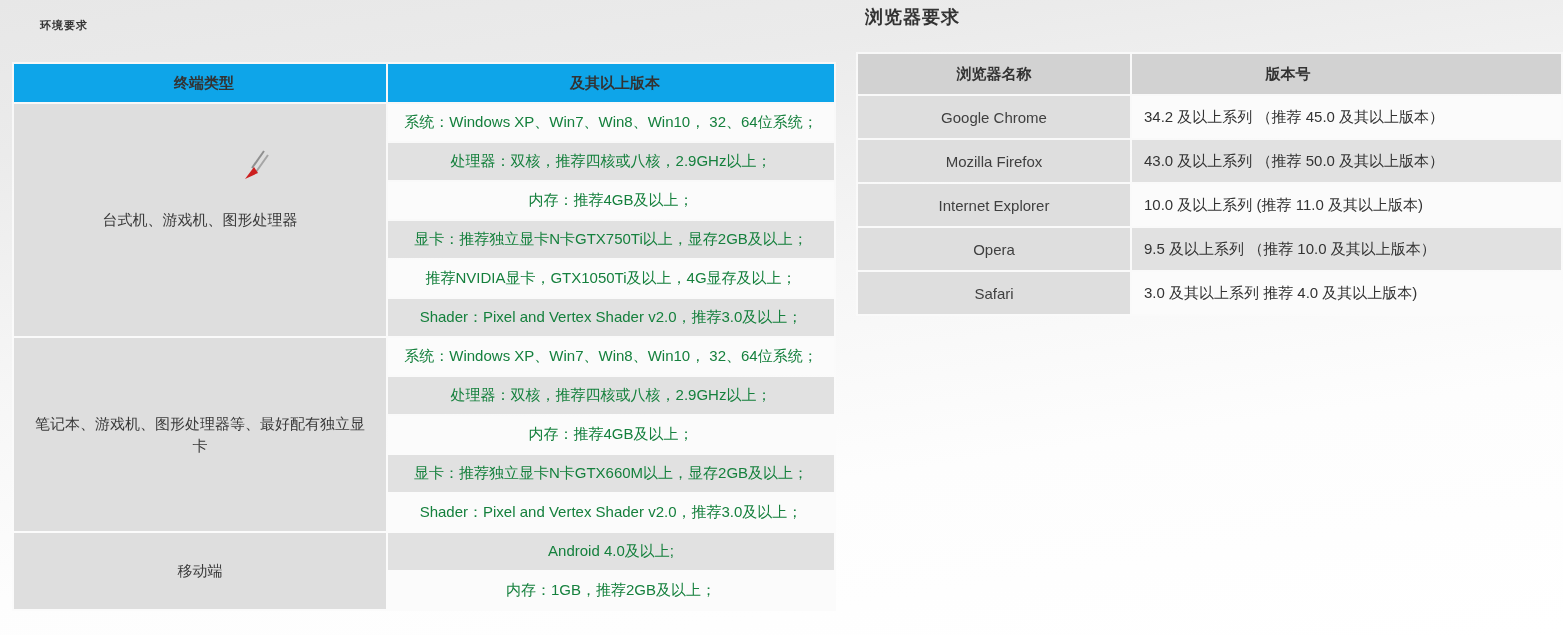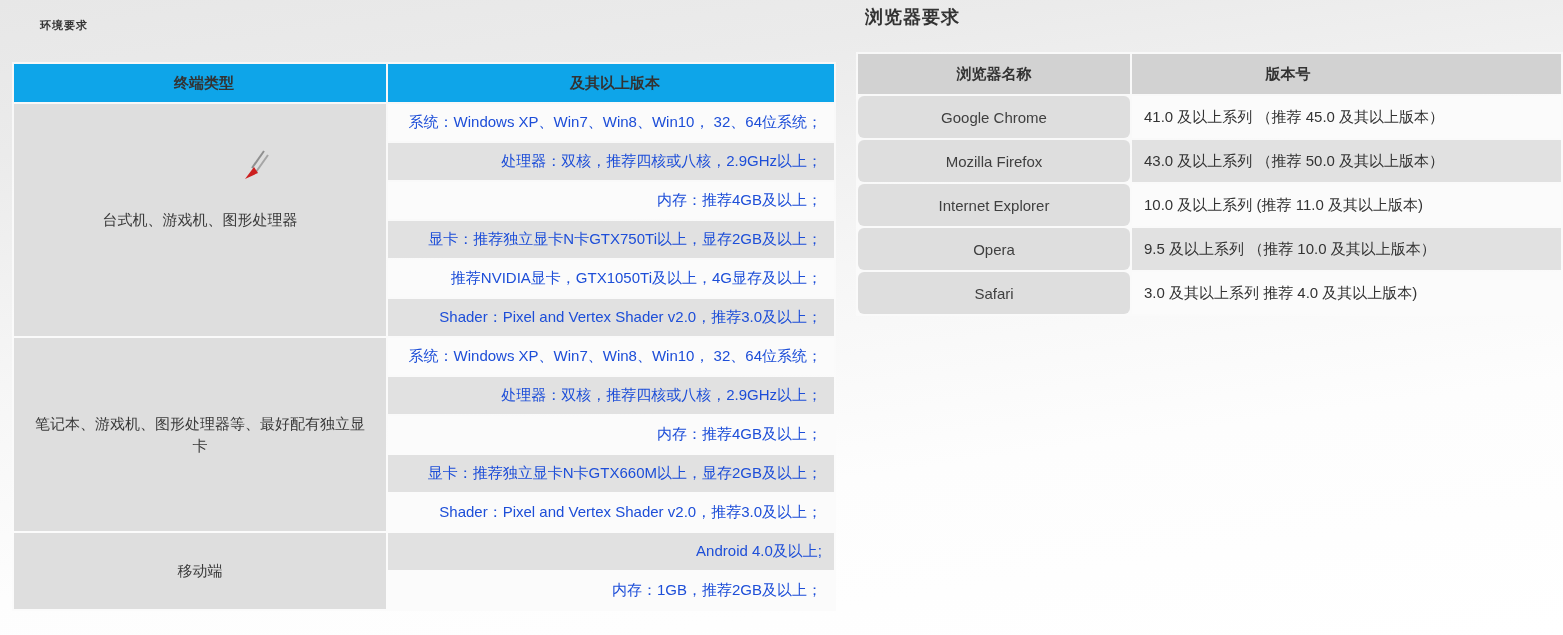--- a/index.html
+++ b/index.html
@@ -23,29 +23,29 @@
 
   
   #env-table { left:12px; top:62px; width:824px; }
   #env-table th { height:36px; background:#0ea5e9; font-size:15px; font-weight:700; text-align:center; color:#333;padding-left:9px; }
   #env-table th.col-terminal { width:362px; }
   #env-table td { height:37px; font-size:15px; }
   #env-table td.terminal-cell {
     background:#dedede; text-align:center; vertical-align:middle;
     padding:0 14px; color:#3a3a3a; line-height:1.45;margin-top:44px;
   }
-  #env-table td.req-cell { text-align:right; padding:0 12px; vertical-align:middle; color:#1d4ed8; }
+  #env-table td.req-cell { text-align:center; padding:0 12px; vertical-align:middle; color:#15803d; }
 
   
   #browser-table { left:856px; top:52px; width:707px; }
   #browser-table th { height:38px; background:#d2d2d2; font-size:15px; font-weight:700; text-align:center; color:#333; }
   #browser-table th.col-name { width:270px; }
   #browser-table th.col-version { padding-right:118px; }
   #browser-table td { height:40px; font-size:15px; vertical-align:middle; }
-  #browser-table td.name-cell { background:#dedede; text-align:center; color:#3f3f3f;border-radius:6px; }
+  #browser-table td.name-cell { background:#dedede; text-align:center; color:#3f3f3f; }
   #browser-table td.version-cell { text-align:left; padding:0 0 0 12px; color:#333; }
 
   .light  { background:#fbfbfb; }
   .stripe { background:#e1e1e1; }
 
   
   #cursor-wrap { position:absolute; left:241px; top:146px; width:30px; height:40px; }
 </style>
 </head>
 <body>
@@ -118,21 +118,21 @@
 <table id="browser-table">
   <thead>
     <tr>
       <th class="col-name">浏览器名称</th>
       <th class="col-version">版本号</th>
     </tr>
   </thead>
   <tbody id="browser-tbody">
       <tr>
         <td class="name-cell">Google Chrome</td>
-        <td class="version-cell light">41.0 及以上系列 （推荐 45.0 及其以上版本）</td>
+        <td class="version-cell light">34.2 及以上系列 （推荐 45.0 及其以上版本）</td>
       </tr>
       <tr>
         <td class="name-cell">Mozilla Firefox</td>
         <td class="version-cell stripe">43.0 及以上系列 （推荐 50.0 及其以上版本）</td>
       </tr>
       <tr>
         <td class="name-cell">Internet Explorer</td>
         <td class="version-cell light">10.0 及以上系列 (推荐 11.0 及其以上版本)</td>
       </tr>
       <tr>

